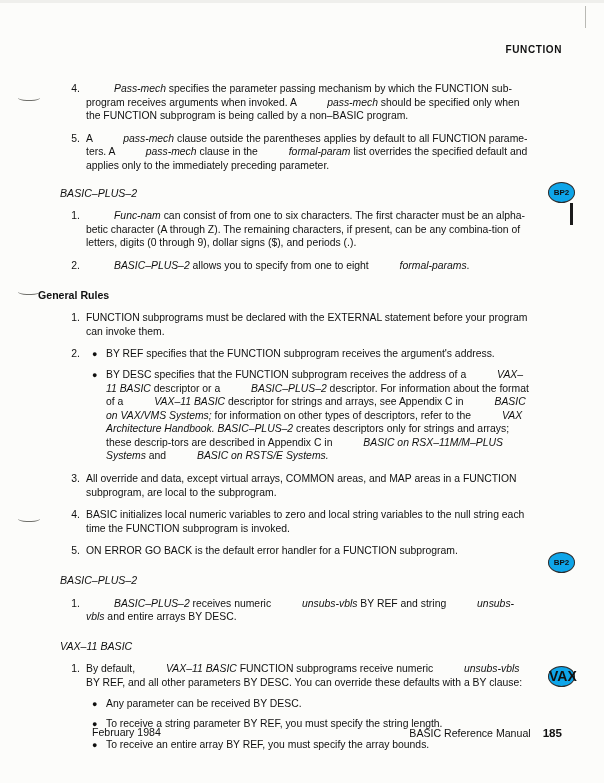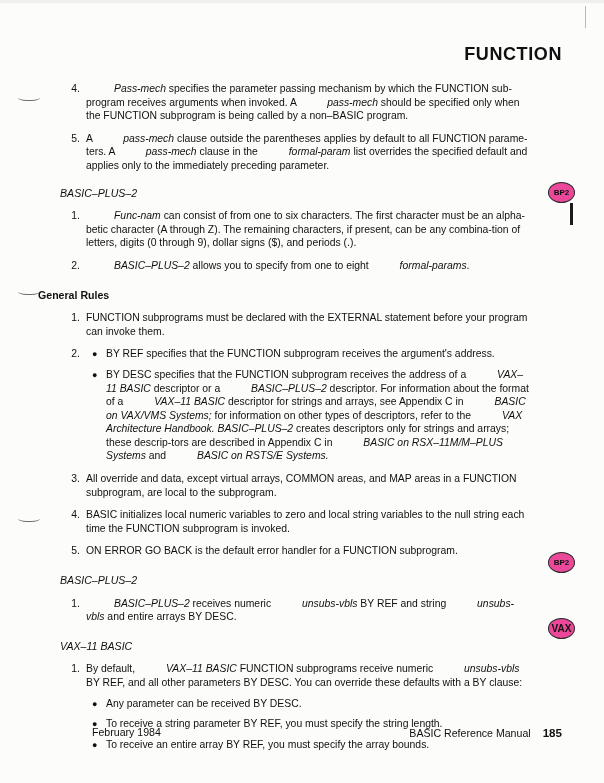--- a/index.html
+++ b/index.html
@@ -31,21 +31,21 @@
   .edge-right-mark {
     position: absolute;
     right: 18px; top: 6px;
     width: 1px; height: 22px;
     background: #b9b9b4;
   }
   .header-title {
     position: absolute;
     right: 42px;
     top: 44px;
-    font-size: 18px;
+    font-size: 10px;
     font-weight: bold;
     letter-spacing: 0.6px;
   }
   .content {
     position: absolute;
     left: 60px;
     top: 82px;
     width: 470px;
     font-size: 10.4px;
     line-height: 13.6px;
@@ -97,34 +97,35 @@
     font-style: italic;
     margin-left: 28px;
   }
   
   .side-icon {
     position: absolute;
     border: 1.4px solid #2a2a2a;
     border-radius: 50%;
     text-align: center;
     font-weight: bold;
-    background: #ec4899;
+    background: #0ea5e9;
   }
   .side-icon.bp2 {
     width: 25px;
     height: 19px;
     line-height: 19px;
     font-size: 8px;
     letter-spacing: 0px;
   }
   .side-icon.vax {
     width: 25px;
     height: 19px;
     line-height: 19px;
-    font-size: 10px;
+    font-size: 14px;
+    margin-top: 48px;
   }
   .side-bar {
     position: absolute;
     width: 2.5px;
     background: #1b1b1b;
   }
   
   .tick {
     position: absolute;
     left: 18px;

